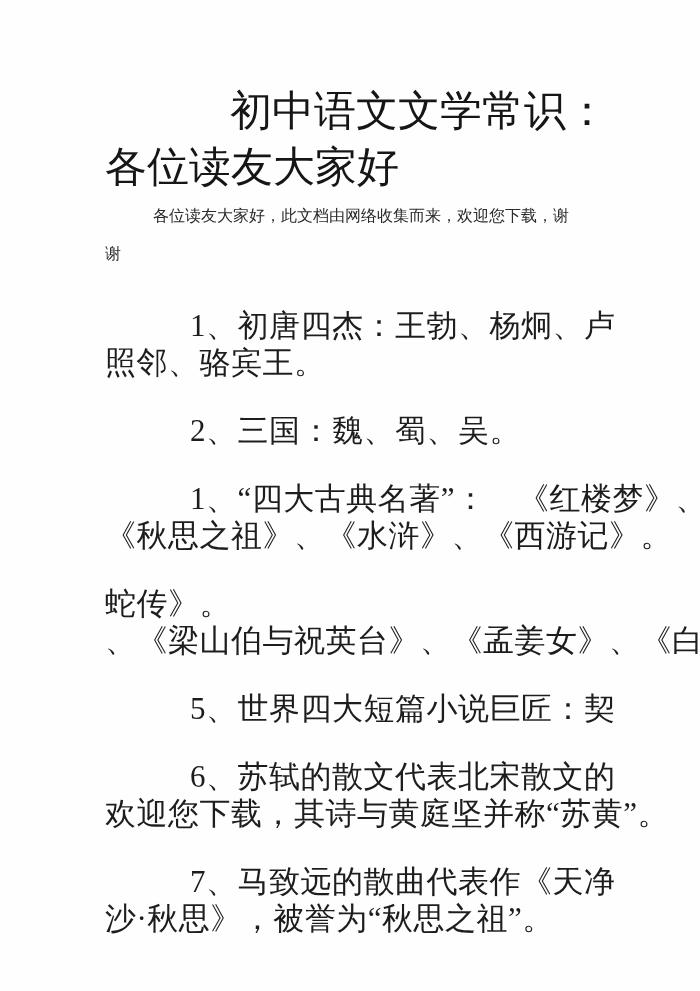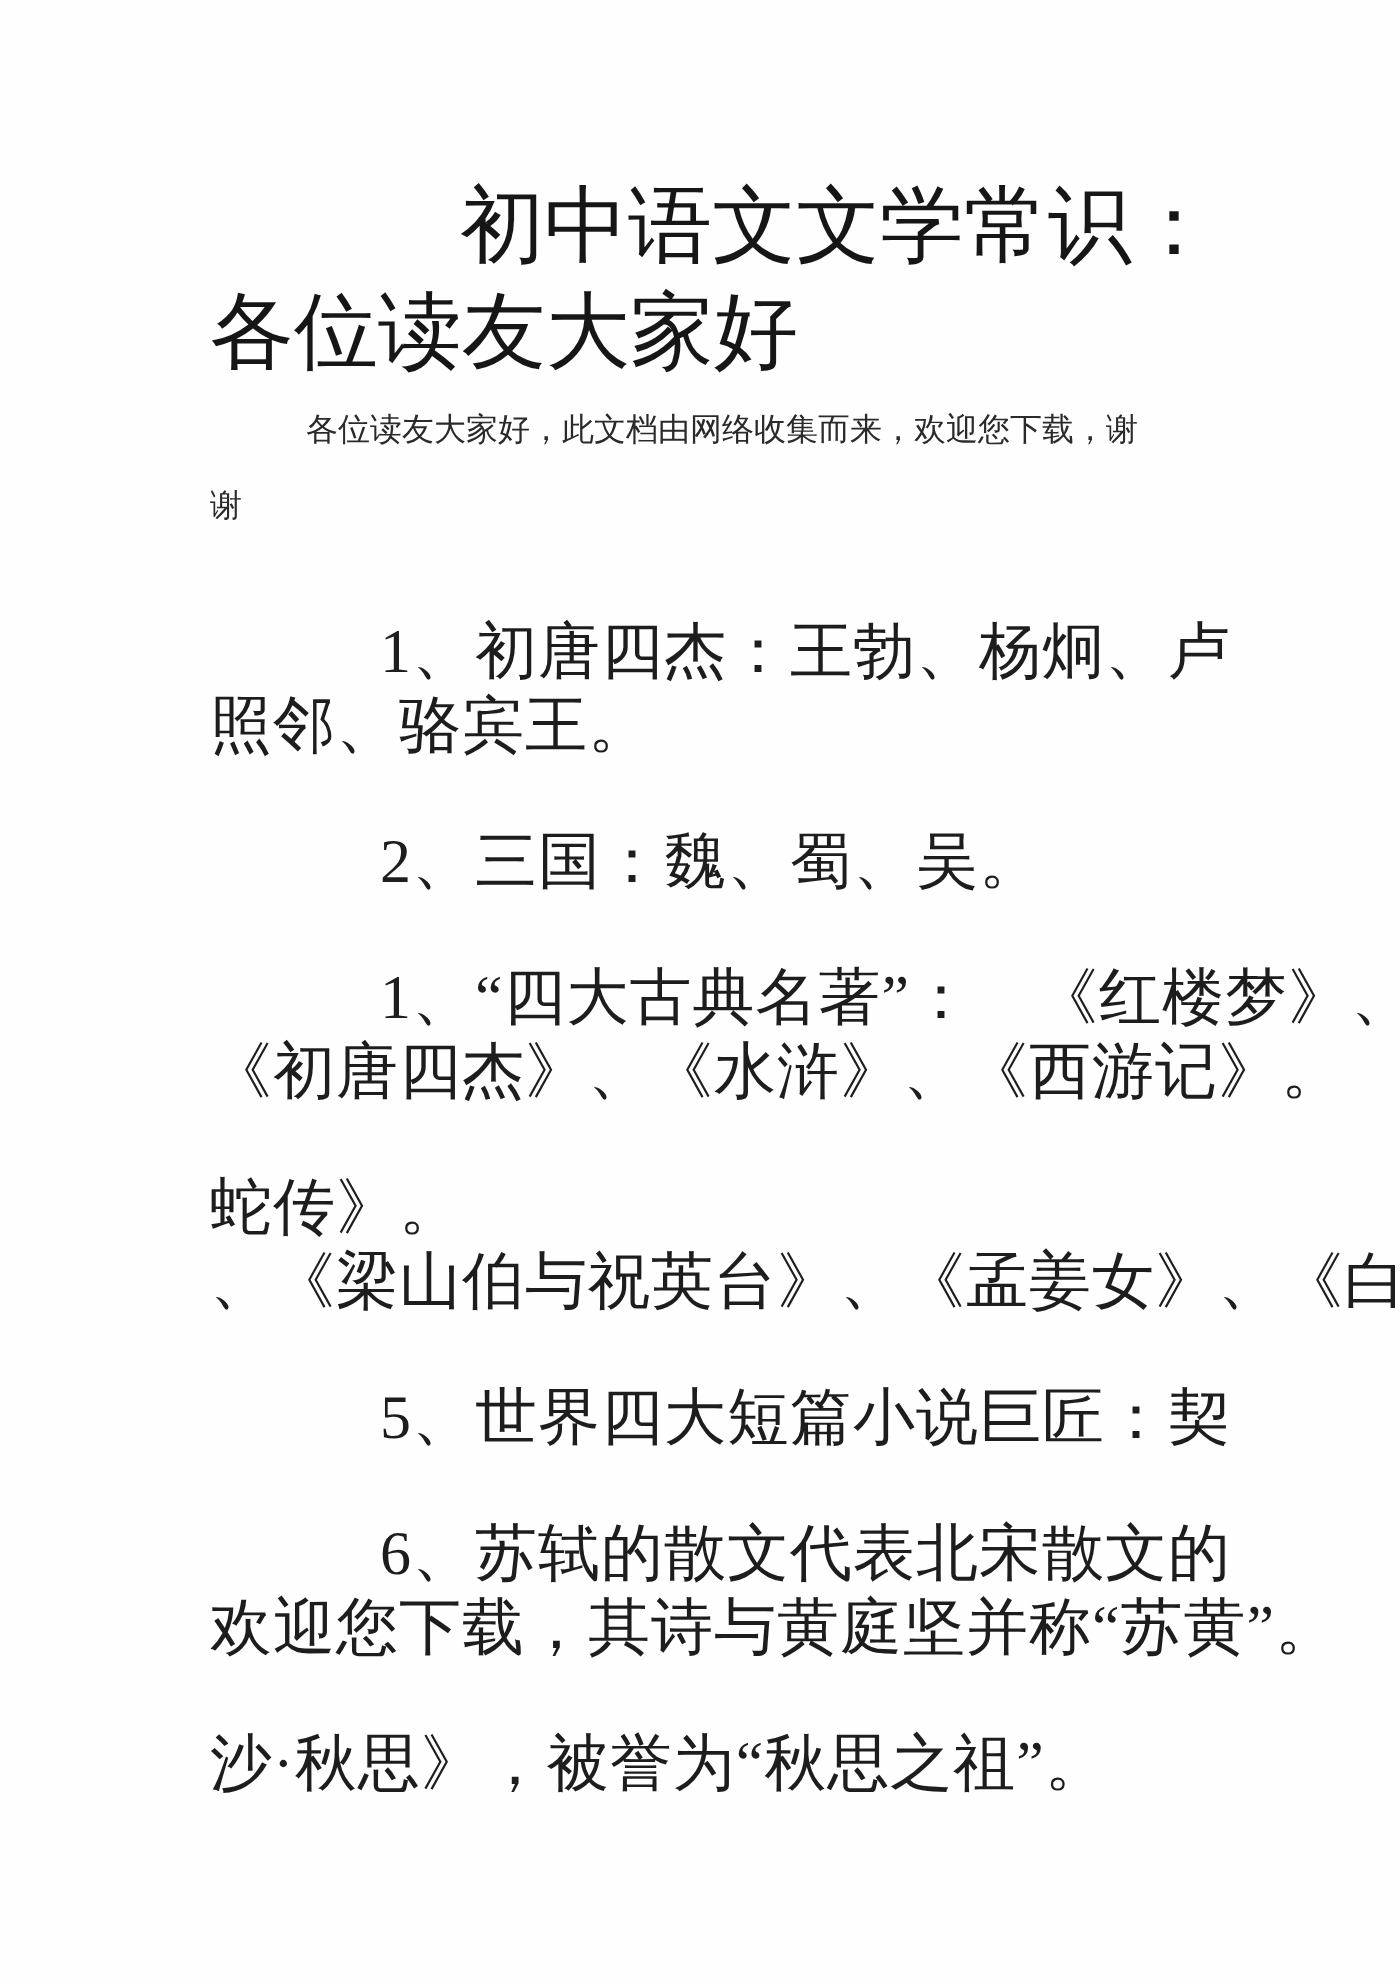--- a/index.html
+++ b/index.html
@@ -26,20 +26,21 @@
     line-height: 53px;
     font-weight: 500;
     color: #161616;
     margin: 0;
   }
   .doc-title .t-line {
     white-space: nowrap;
   }
   .doc-title .t-line.first {
     padding-left: 125px;
+    font-family: Liberation Mono, monospace;
   }
   .notice {
     margin-top: 3px;
     font-size: 16px;
     line-height: 38px;
     color: #2a2a2a;
   }
   .notice .n-line {
     white-space: nowrap;
   }
@@ -87,21 +88,21 @@
     <p></p>
 
     <p class="paragraph">
       </p>
       <div class="b-line first">2、三国：魏、蜀、吴。</div>
     <p></p>
 
     <p class="paragraph">
       </p>
       <div class="b-line first">1、“四大古典名著”：　《红楼梦》、</div>
-      <div class="b-line">《初唐四杰》、《水浒》、《西游记》。</div>
+      <div class="b-line">《秋思之祖》、《水浒》、《西游记》。</div>
     <p></p>
 
     <p class="paragraph">
       </p>
       <div class="b-line">蛇传》。</div>
       <div class="b-line">、《梁山伯与祝英台》、《孟姜女》、《白</div>
     <p></p>
 
     <p class="paragraph">
       </p>
@@ -109,20 +110,21 @@
     <p></p>
 
     <p class="paragraph">
       </p>
       <div class="b-line first">6、苏轼的散文代表北宋散文的</div>
       <div class="b-line">欢迎您下载，其诗与黄庭坚并称“苏黄”。</div>
     <p></p>
 
     <p class="paragraph">
       </p>
+      <div class="b-line first">7、马致远的散曲代表作《天净</div>
       <div class="b-line">沙·秋思》，被誉为“秋思之祖”。</div>
     <p></p>
 
     <p class="paragraph">
       </p>
 
     <p></p>
 
   </div>
 </div>

